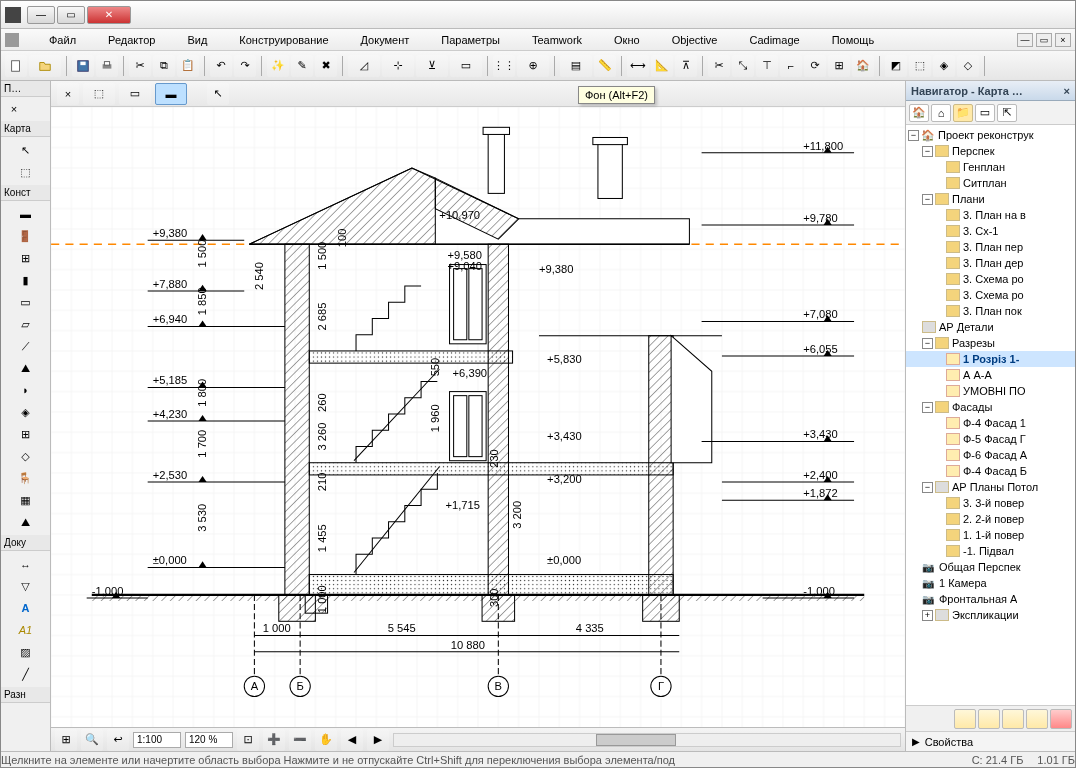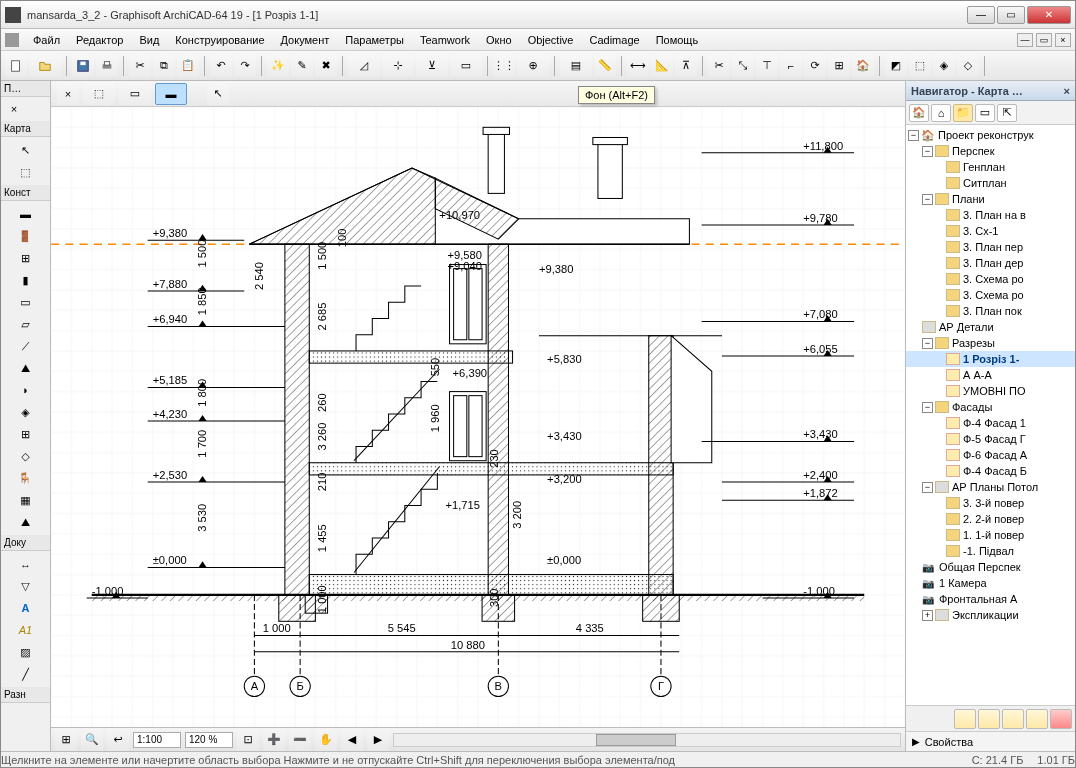--- a/index.html
+++ b/index.html
@@ -7,21 +7,21 @@
 
 
 .titlebar { height: 28px; background: linear-gradient(#fff, #e8e8e8); border-bottom: 1px solid #bbb; display: flex; align-items: center; padding: 0 4px; }
 .titlebar .icon { width: 16px; height: 16px; background: #444; margin-right: 6px; }
 .titlebar .title { flex: 1; color: #333; }
 .win-btns { display: flex; gap: 2px; }
 .win-btn { width: 28px; height: 18px; border: 1px solid #999; background: linear-gradient(#f8f8f8,#d8d8d8); border-radius: 2px; display: flex; justify-content: center; align-items: center; font-size: 10px; }
 .win-btn.close { background: linear-gradient(#e88,#c33); color: #fff; width: 44px; }
 
 
-.menubar { height: 22px; background: linear-gradient(#fafafa,#ececec); border-bottom: 1px solid #ccc; display: flex; align-items: center; padding: 0 4px; gap: 0; }
+.menubar { height: 22px; background: linear-gradient(#fafafa,#ececec); border-bottom: 1px solid #ccc; display: flex; align-items: center; padding: 0 4px; gap: 16px; }
 .menubar .m-icon { width: 14px; height: 14px; background: #999; margin-right: 6px; }
 .menu-item { padding: 3px 8px; cursor: default; }
 .menubar .mdi-btns { margin-left: auto; display: flex; gap: 3px; }
 .mdi-btn { width: 16px; height: 14px; border: 1px solid #aaa; background: #eee; font-size: 9px; display: flex; justify-content: center; align-items: center; }
 
 
 .toolbar { height: 30px; background: linear-gradient(#f8f8f8,#e6e6e6); border-bottom: 1px solid #bbb; display: flex; align-items: center; padding: 0 4px; gap: 2px; }
 .tb-btn { width: 22px; height: 22px; border: 1px solid transparent; border-radius: 2px; display: flex; justify-content: center; align-items: center; background: rgba(255,255,255,0.2); }
 .tb-sep { width: 1px; height: 20px; background: #aaa; margin: 0 3px; }
 .tb-btn.drop { width: 32px; }
@@ -73,21 +73,20 @@
 
 .tooltip { position: absolute; top: 85px; left: 577px; background: #ffffe1; border: 1px solid #888; padding: 2px 6px; font-size: 11px; z-index: 50; box-shadow: 2px 2px 3px rgba(0,0,0,.2); }
 
 .vscroll { width: 16px; background: #eee; border-left: 1px solid #ccc; }
 </style>
 </head>
 <body>
 
 <div class="titlebar">
   <div class="icon"></div>
-  <div class="title">mansarda_3_2 - Graphisoft ArchiCAD-64 19 - [1 Розріз 1-1]</div>
   <div class="win-btns">
     <div class="win-btn">—</div>
     <div class="win-btn">▭</div>
     <div class="win-btn close">✕</div>
   </div>
 </div>
 
 <div class="menubar">
   <div class="m-icon"></div>
   <div class="menu-item">Файл</div>

